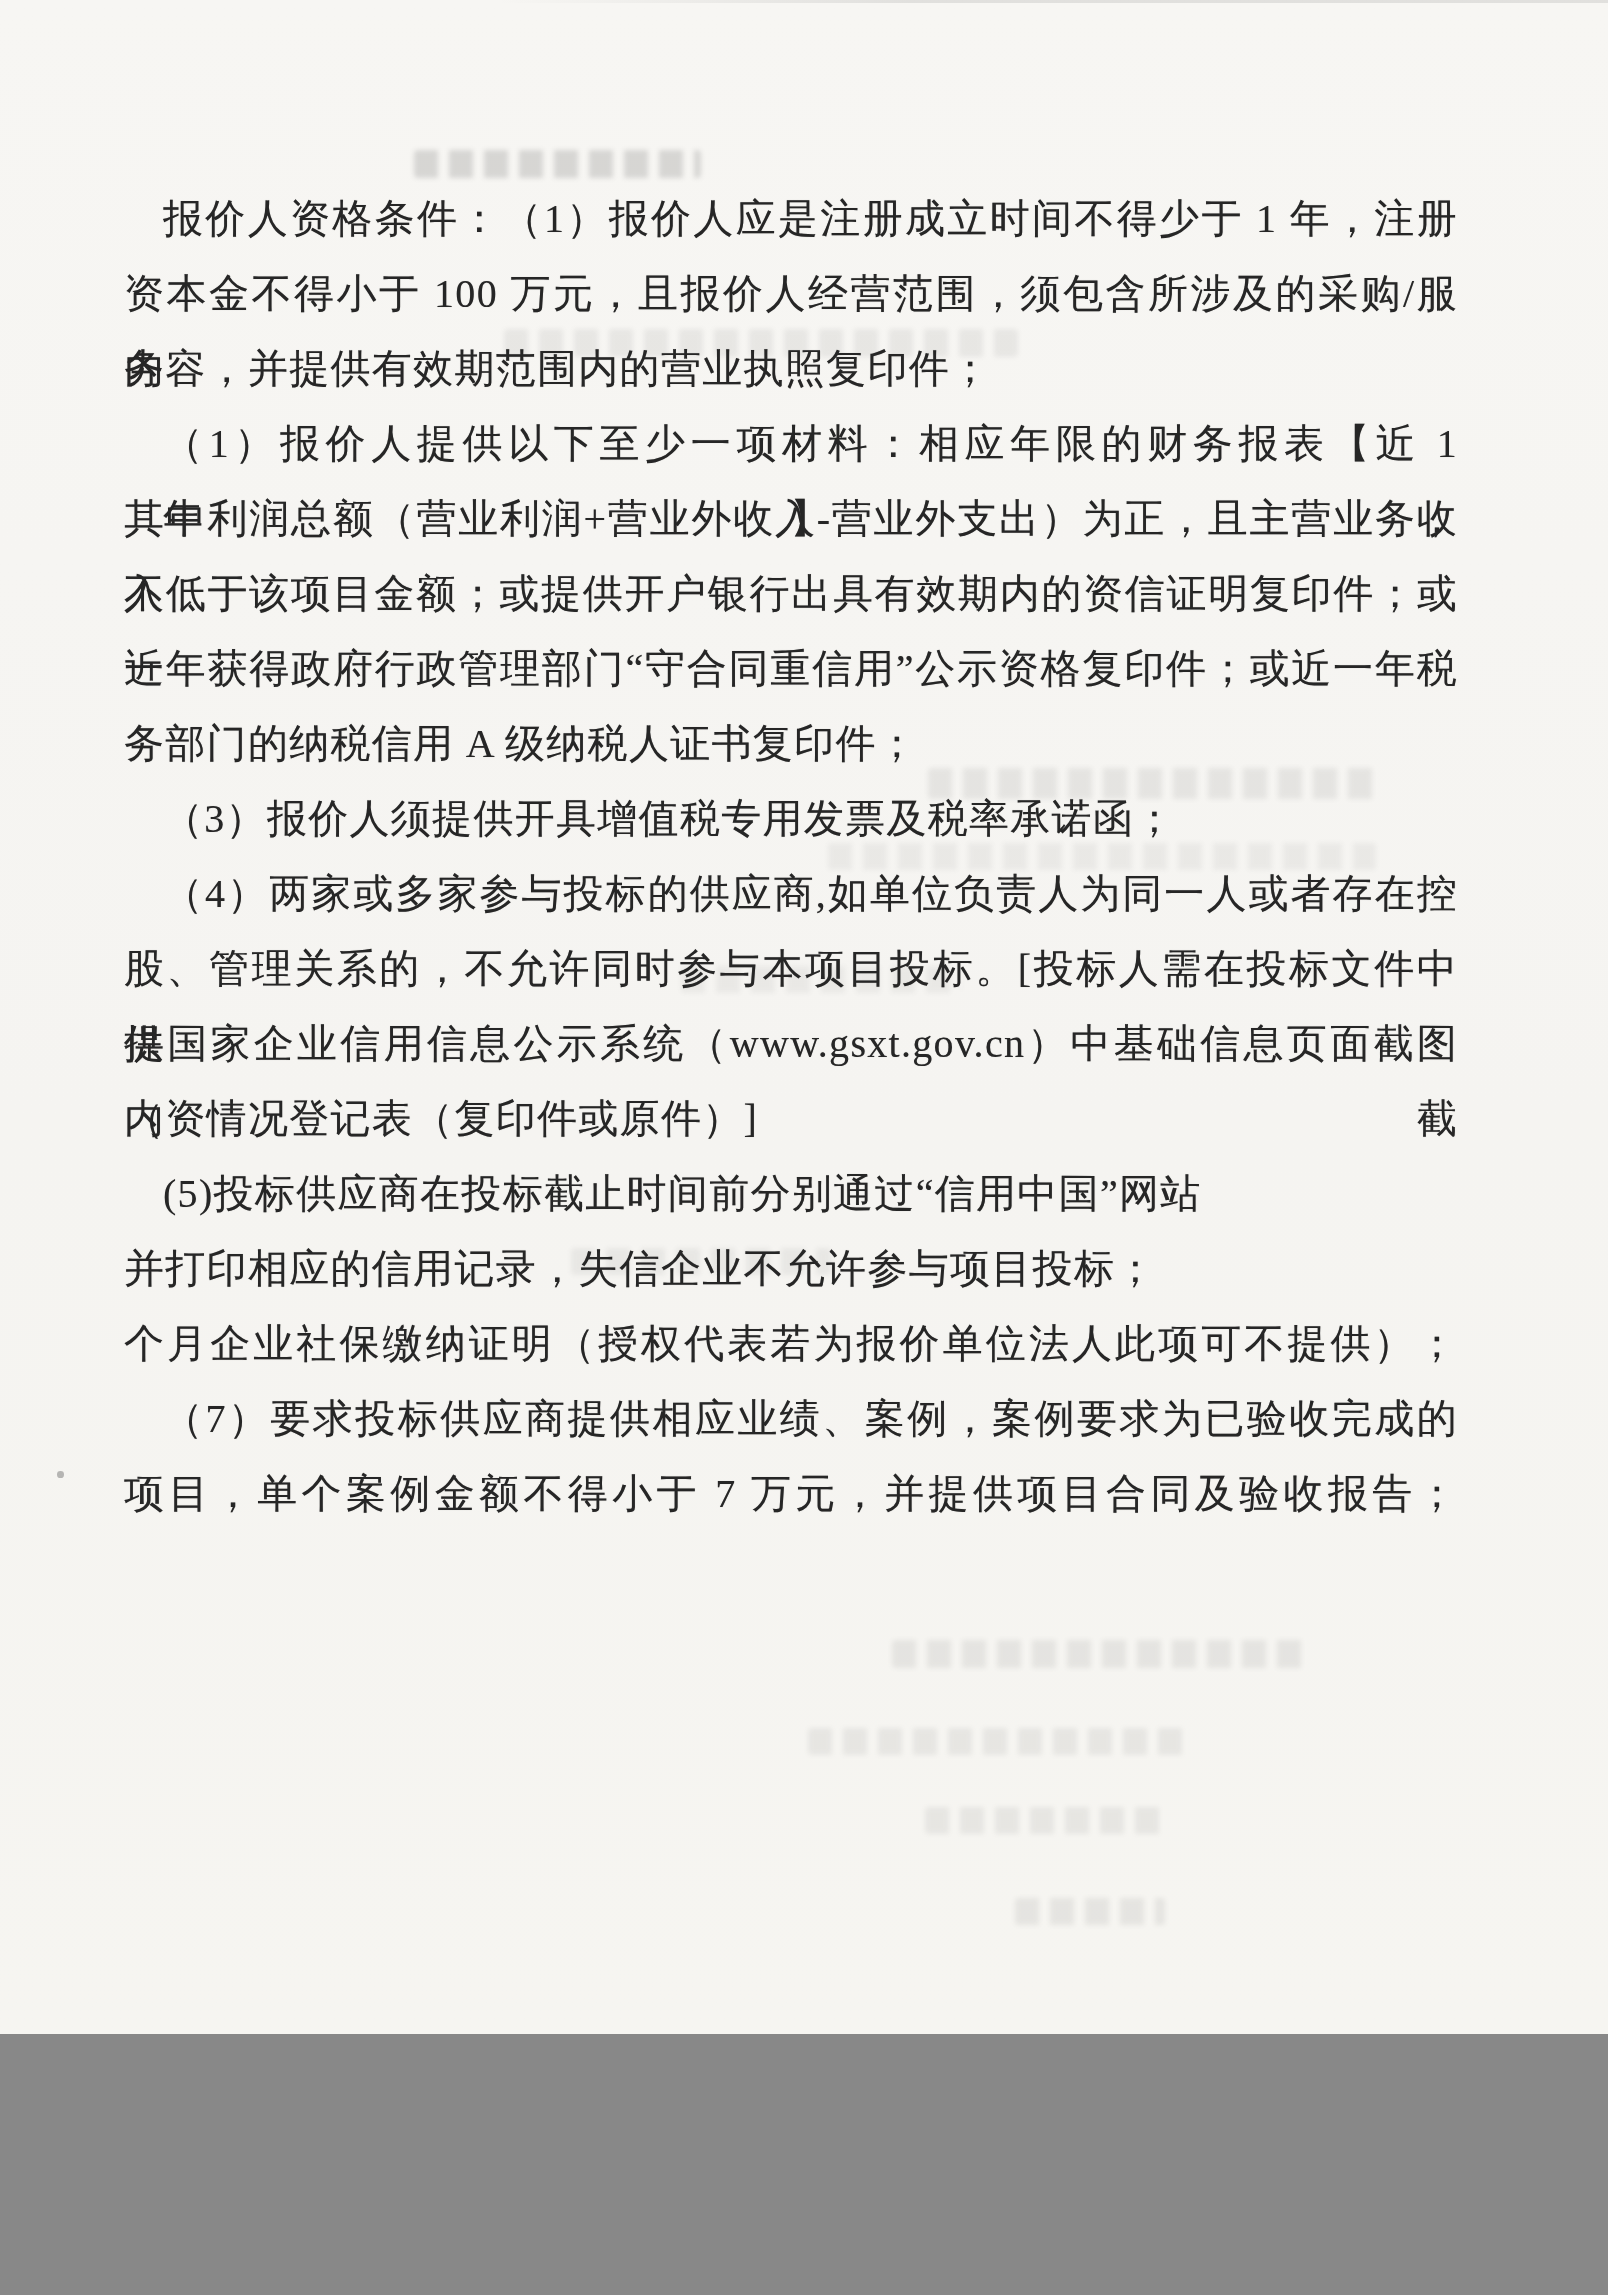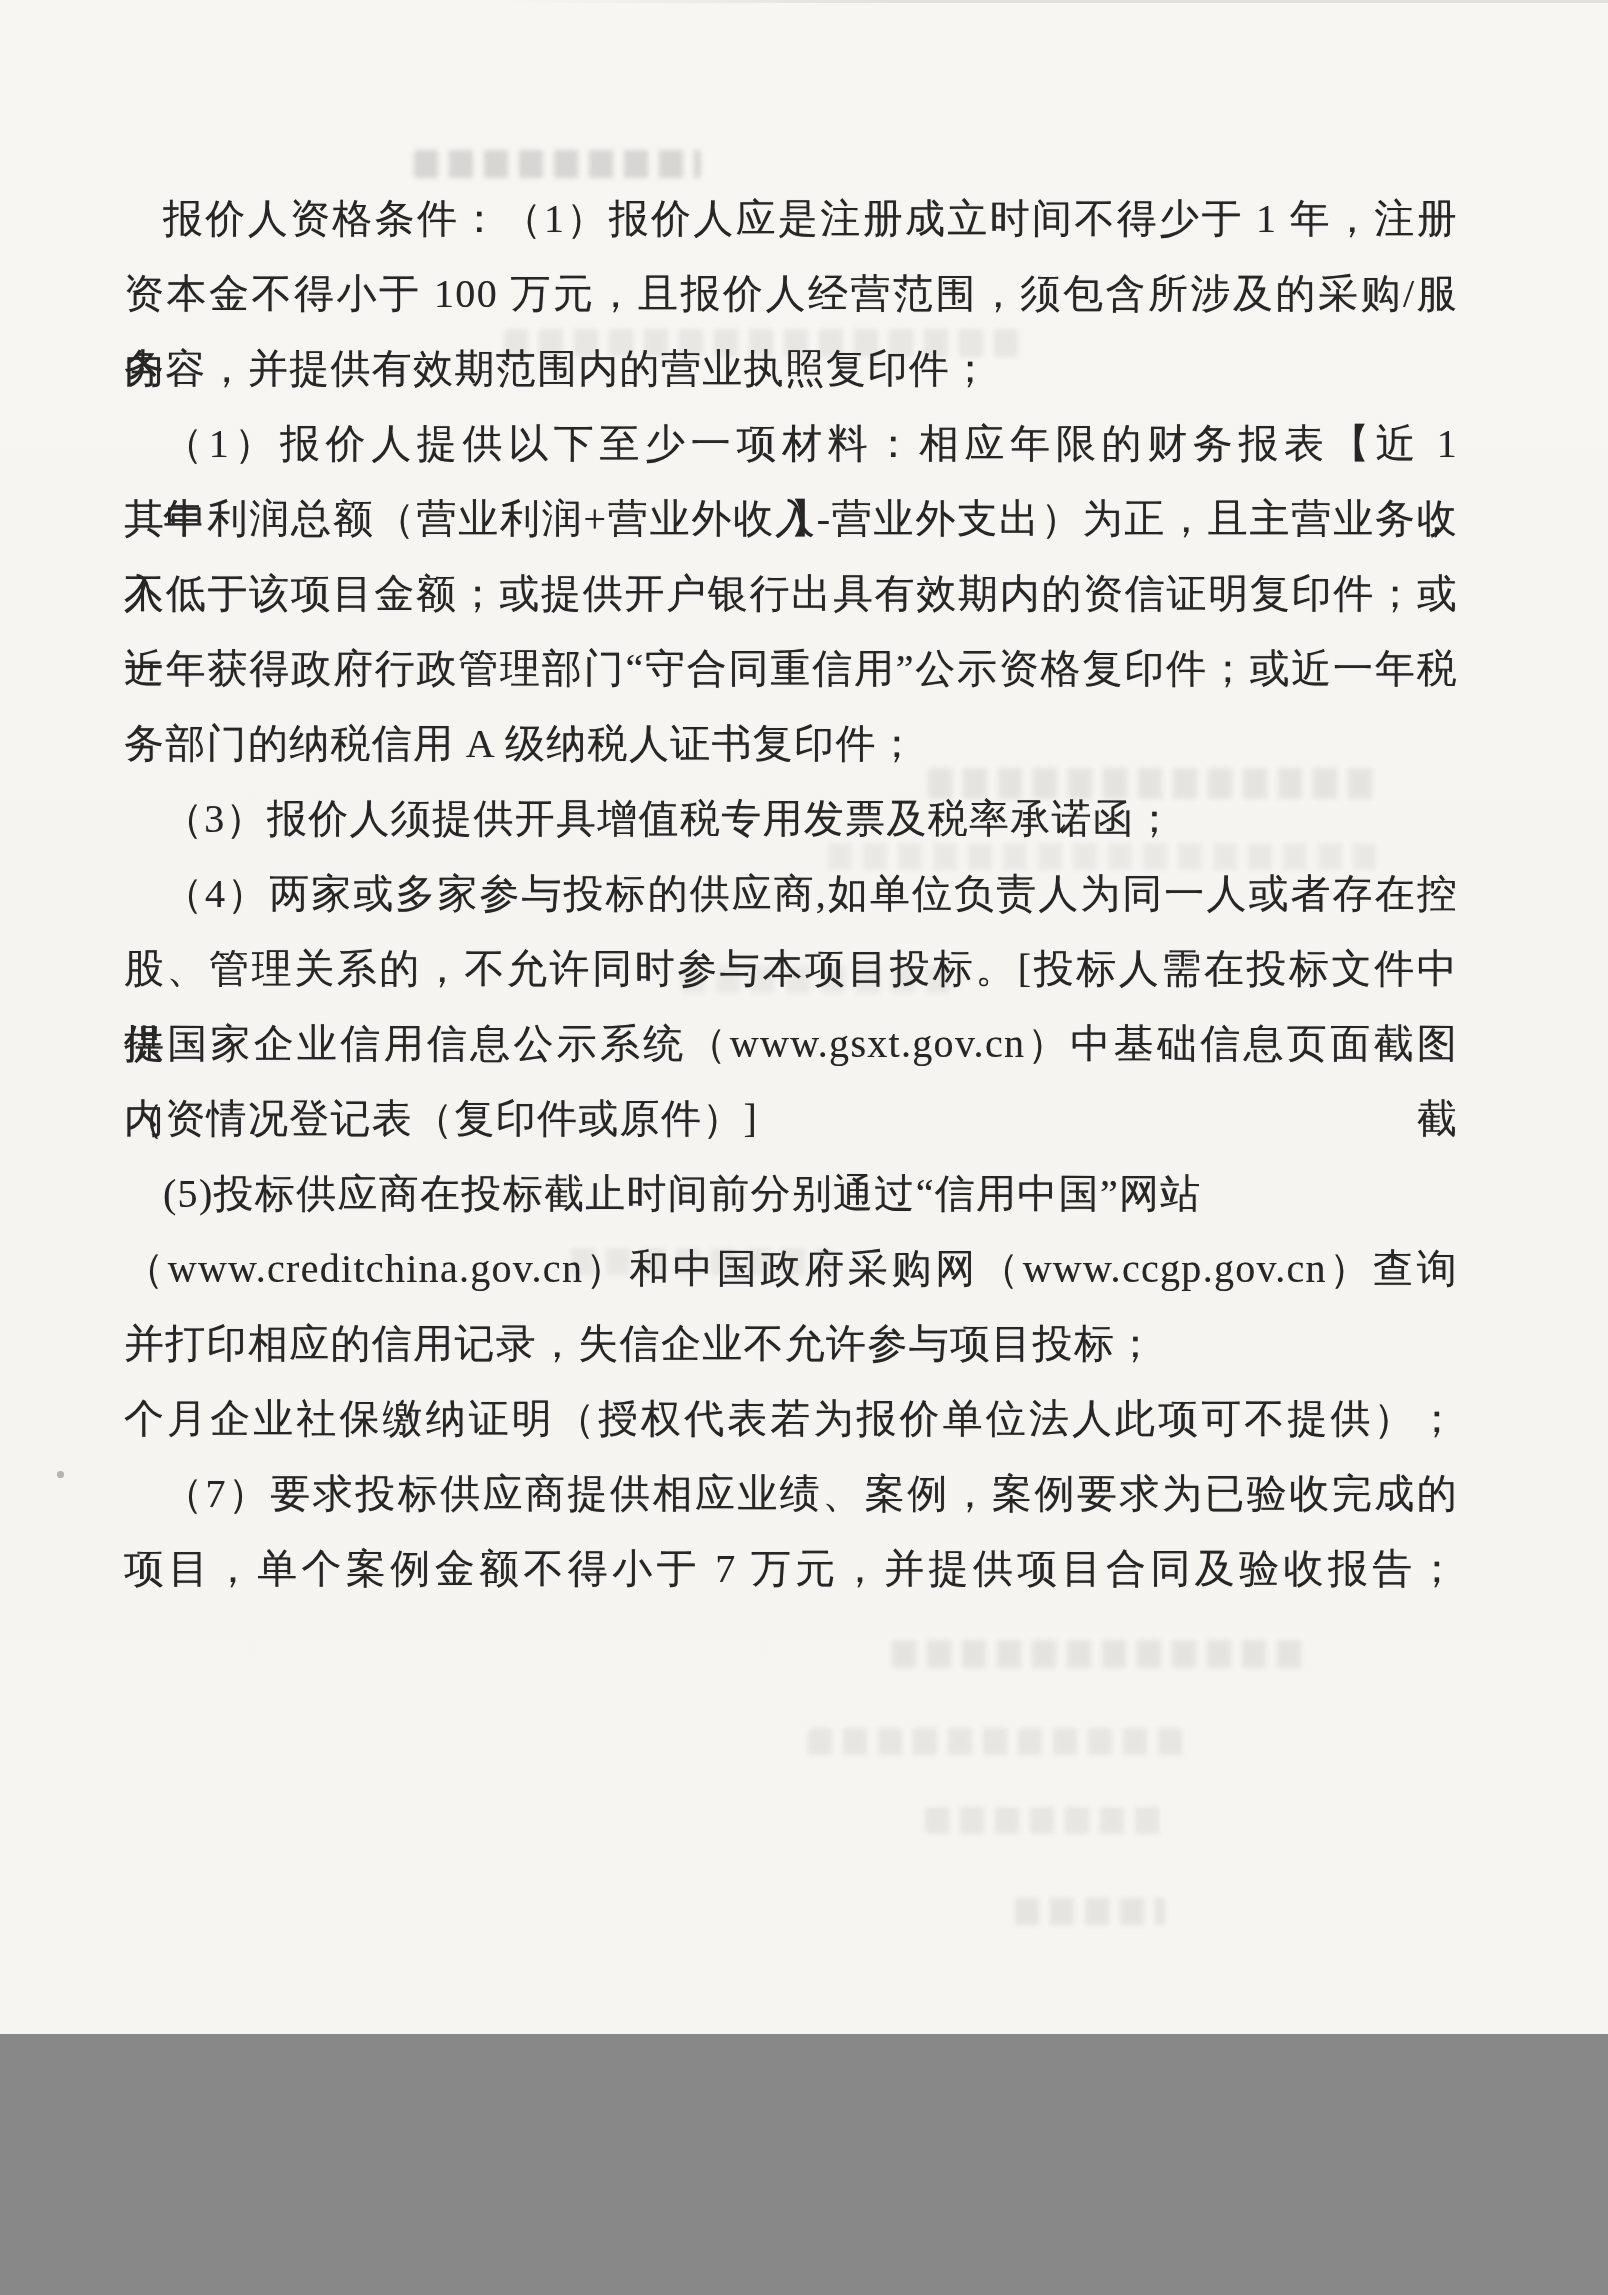--- a/index.html
+++ b/index.html
@@ -93,20 +93,19 @@
     <p class="ln just">其中利润总额（营业利润+营业外收入-营业外支出）为正，且主营业务收入</p>
     <p class="ln just">不低于该项目金额；或提供开户银行出具有效期内的资信证明复印件；或近</p>
     <p class="ln just">一年获得政府行政管理部门“守合同重信用”公示资格复印件；或近一年税</p>
     <p class="ln">务部门的纳税信用 A 级纳税人证书复印件；</p>
     <p class="ln indent">（3）报价人须提供开具增值税专用发票及税率承诺函；</p>
     <p class="ln indent just">（4）两家或多家参与投标的供应商,如单位负责人为同一人或者存在控</p>
     <p class="ln just">股、管理关系的，不允许同时参与本项目投标。[投标人需在投标文件中提</p>
     <p class="ln just">供国家企业信用信息公示系统（www.gsxt.gov.cn）中基础信息页面截图（截</p>
     <p class="ln">内资情况登记表（复印件或原件）]</p>
     <p class="ln indent">(5)投标供应商在投标截止时间前分别通过“信用中国”网站</p>
-    <p class="ln just">（www.creditchina.gov.cn）和中国政府采购网（www.ccgp.gov.cn）查询</p>
     <p class="ln">并打印相应的信用记录，失信企业不允许参与项目投标；</p>
     <p class="ln just">个月企业社保缴纳证明（授权代表若为报价单位法人此项可不提供）；</p>
     <p class="ln indent just">（7）要求投标供应商提供相应业绩、案例，案例要求为已验收完成的</p>
     <p class="ln just">项目，单个案例金额不得小于 7 万元，并提供项目合同及验收报告；</p>
   </div>
 </div>
 
 
 </body></html>

